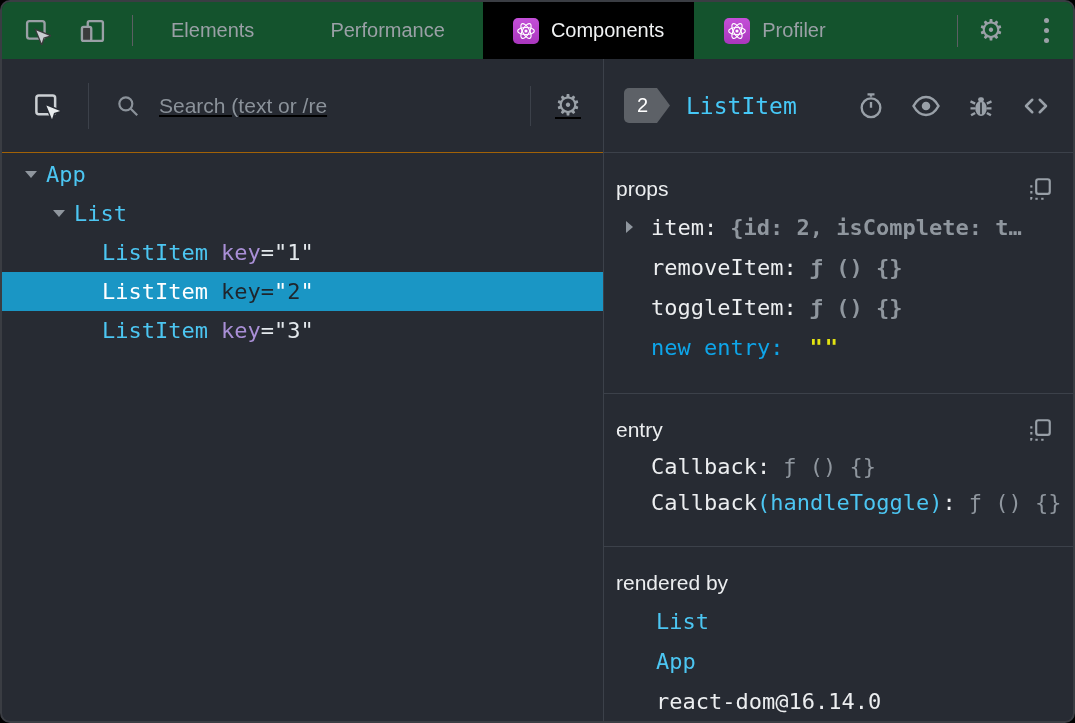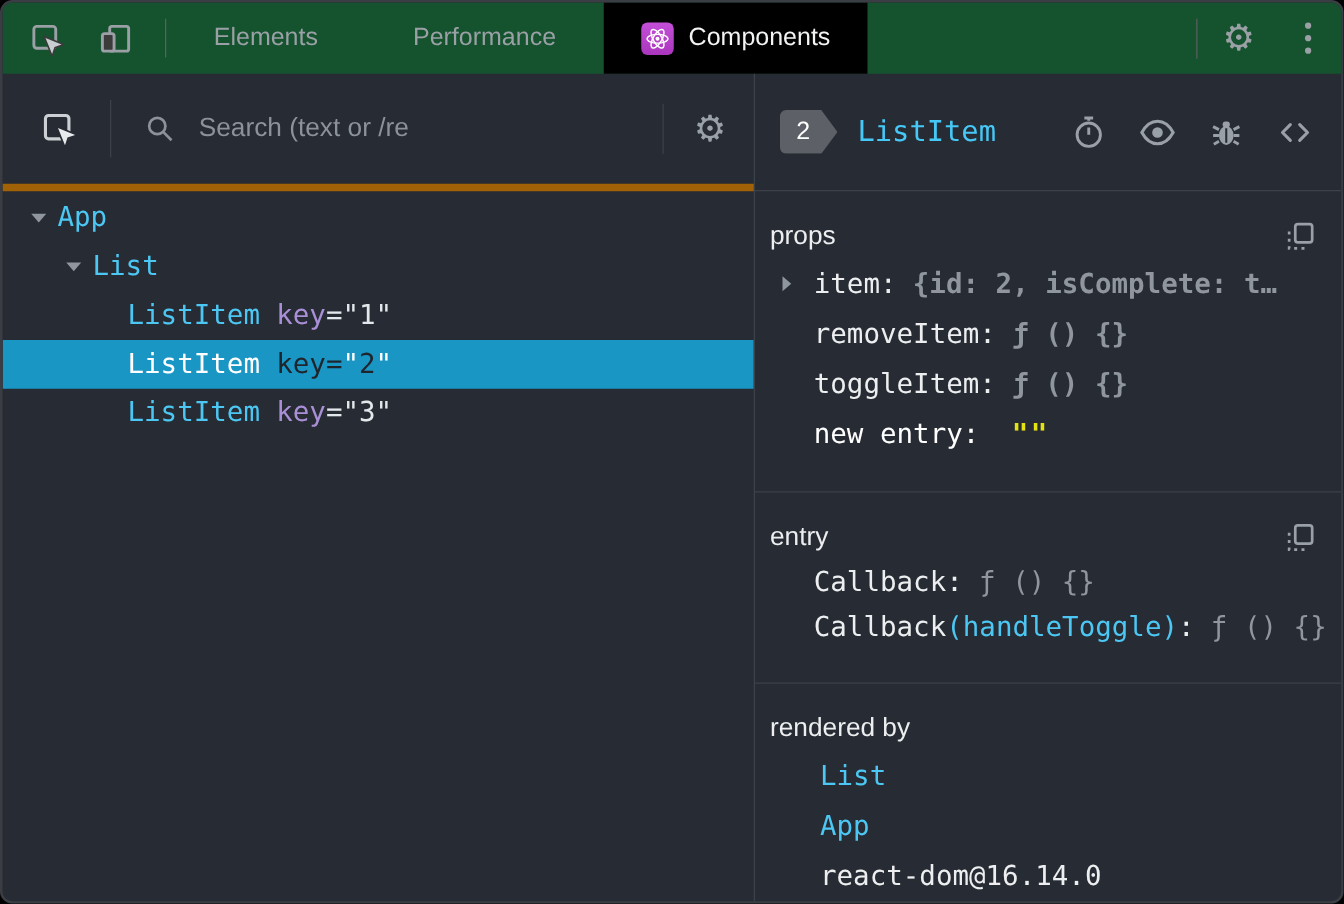--- a/index.html
+++ b/index.html
@@ -40,22 +40,23 @@
   .kebab { display:flex; flex-direction:column; gap:5px; margin-left:32px; padding:4px 8px; }
   .kebab i { width:5px; height:5px; border-radius:50%; background:#9aa0a6; }
   
   .content { flex:1; display:flex; min-height:0; }
   .left-panel { width:602px; flex:0 0 602px; display:flex; flex-direction:column; border-right:1px solid #3c414a; }
   .right-panel { flex:1; display:flex; flex-direction:column; min-width:0; }
   
   .search-row {
     height:94px; flex:0 0 94px;
     display:flex; align-items:center;
-    border-bottom:6px solid #a16207;
+    border-bottom:1px solid #a16207;
     padding:0 22px 0 30px;
+    text-decoration:underline;
   }
   .insp2 { color:#ccd0d4; display:flex; }
   .vsep { width:1px; height:46px; background:#3c414a; margin:0 26px; }
   .search-mag { color:#8b929a; display:flex; margin-right:18px; }
   .search-input {
     flex:1; background:transparent; border:none; outline:none;
     font-family:"Liberation Sans", sans-serif; font-size:21px; color:#e3e8ec; min-width:0;
   }
   .search-input::placeholder { color:#8b929a; opacity:1; }
   .vsep2 { width:1px; height:40px; background:#3c414a; margin:0 24px 0 10px; }
@@ -103,21 +104,21 @@
   .sec-title { font-size:21px; color:#eceef0; }
   .copy-btn { margin-left:auto; color:#99a0a8; display:flex; }
   .prow {
     height:40px; display:flex; align-items:center; white-space:nowrap; overflow:hidden;
     font-family:"DejaVu Sans Mono", monospace; font-size:22px; padding-left:47px;
   }
   .prow.has-arrow { padding-left:22px; }
   .prow .aw { width:25px; flex:0 0 25px; display:inline-flex; }
   .pname { color:#eceef0; }
   .pval { color:#8f969e; margin-left:13px;font-weight:bold; }
-  .pname.dim { color:#ffffff; }
+  .pname.dim { color:#0ea5e9; }
   .pval.yellow { color:#e3e312; margin-left:26px; letter-spacing:2px; }
   .hrow {
     height:36px; display:flex; align-items:center; white-space:nowrap;
     font-family:"DejaVu Sans Mono", monospace; font-size:22px; padding-left:47px;
   }
   .hprefix { color:#eceef0; } .hparen { color:#4cc6f2; } .hcolon { color:#eceef0; }
   .hval { color:#8f969e; margin-left:13px; }
   .rrow {
     height:40px; display:flex; align-items:center;
     font-family:"DejaVu Sans Mono", monospace; font-size:22px; padding-left:52px;
@@ -160,20 +161,33 @@
         <svg width="20" height="20" viewBox="0 0 24 24">
           <g fill="none" stroke="#fff" stroke-width="1.4">
             <ellipse cx="12" cy="12" rx="10" ry="4.2"></ellipse>
             <ellipse cx="12" cy="12" rx="10" ry="4.2" transform="rotate(60 12 12)"></ellipse>
             <ellipse cx="12" cy="12" rx="10" ry="4.2" transform="rotate(120 12 12)"></ellipse>
           </g>
           <circle cx="12" cy="12" r="1.9" fill="#fff"></circle>
         </svg>
       </span>
       <span>Components</span>
+    </div>
+    <div class="tab with-icon">
+      <span class="react-logo">
+        <svg width="20" height="20" viewBox="0 0 24 24">
+          <g fill="none" stroke="#fff" stroke-width="1.4">
+            <ellipse cx="12" cy="12" rx="10" ry="4.2"></ellipse>
+            <ellipse cx="12" cy="12" rx="10" ry="4.2" transform="rotate(60 12 12)"></ellipse>
+            <ellipse cx="12" cy="12" rx="10" ry="4.2" transform="rotate(120 12 12)"></ellipse>
+          </g>
+          <circle cx="12" cy="12" r="1.9" fill="#fff"></circle>
+        </svg>
+      </span>
+      <span>Profiler</span>
     </div>
 
     <div class="tb-right">
       <div class="tb-sep2"></div>
       <span class="gear-glyph">⚙</span>
       <span class="kebab">
           <i></i>
           <i></i>
           <i></i>
         </span>

